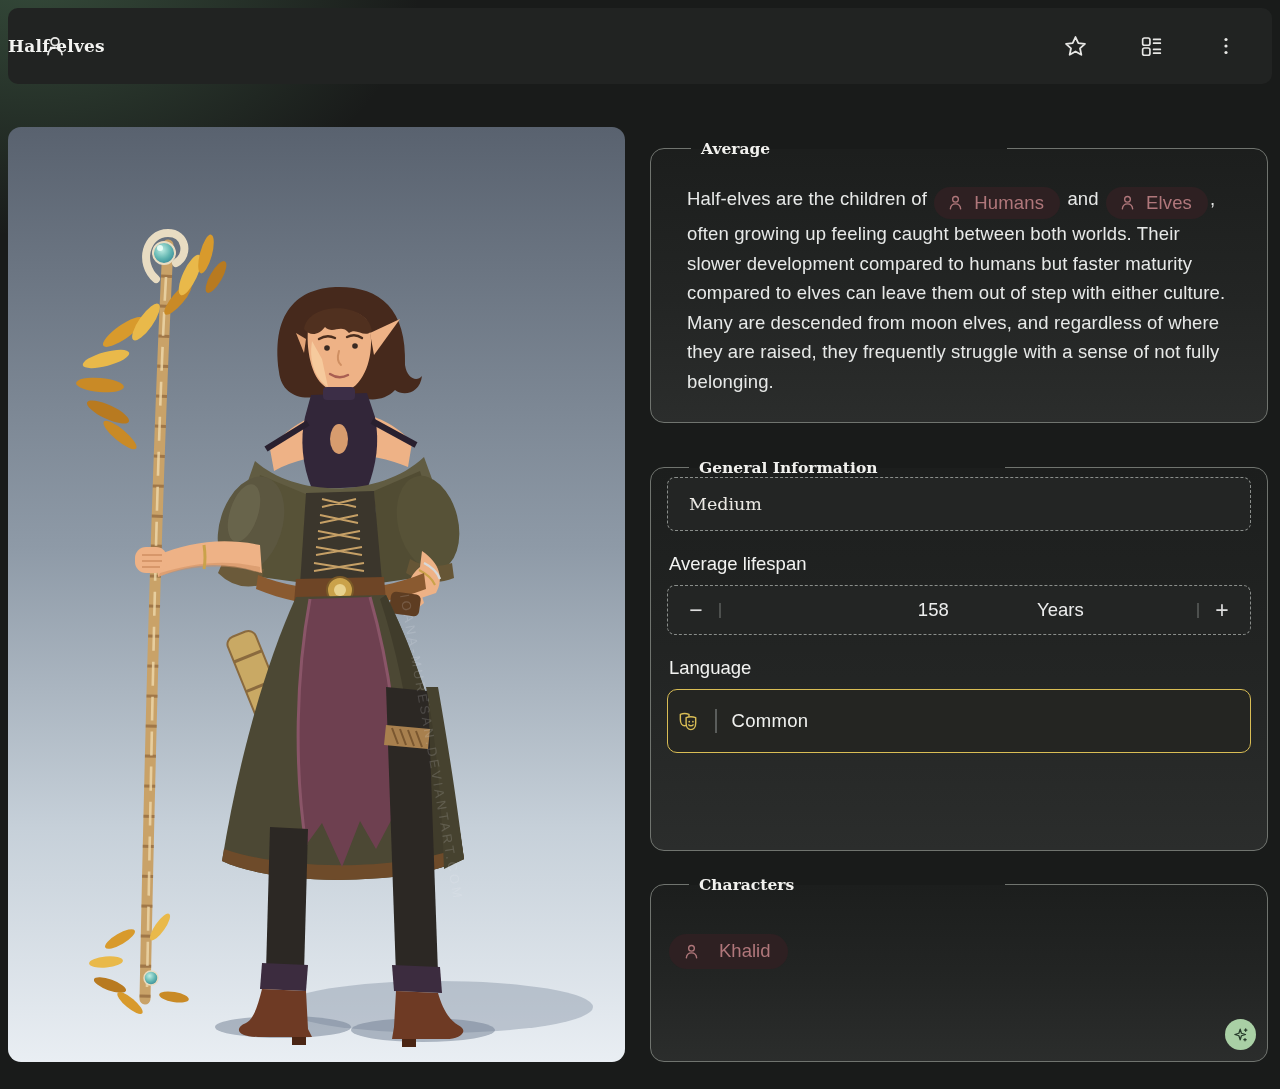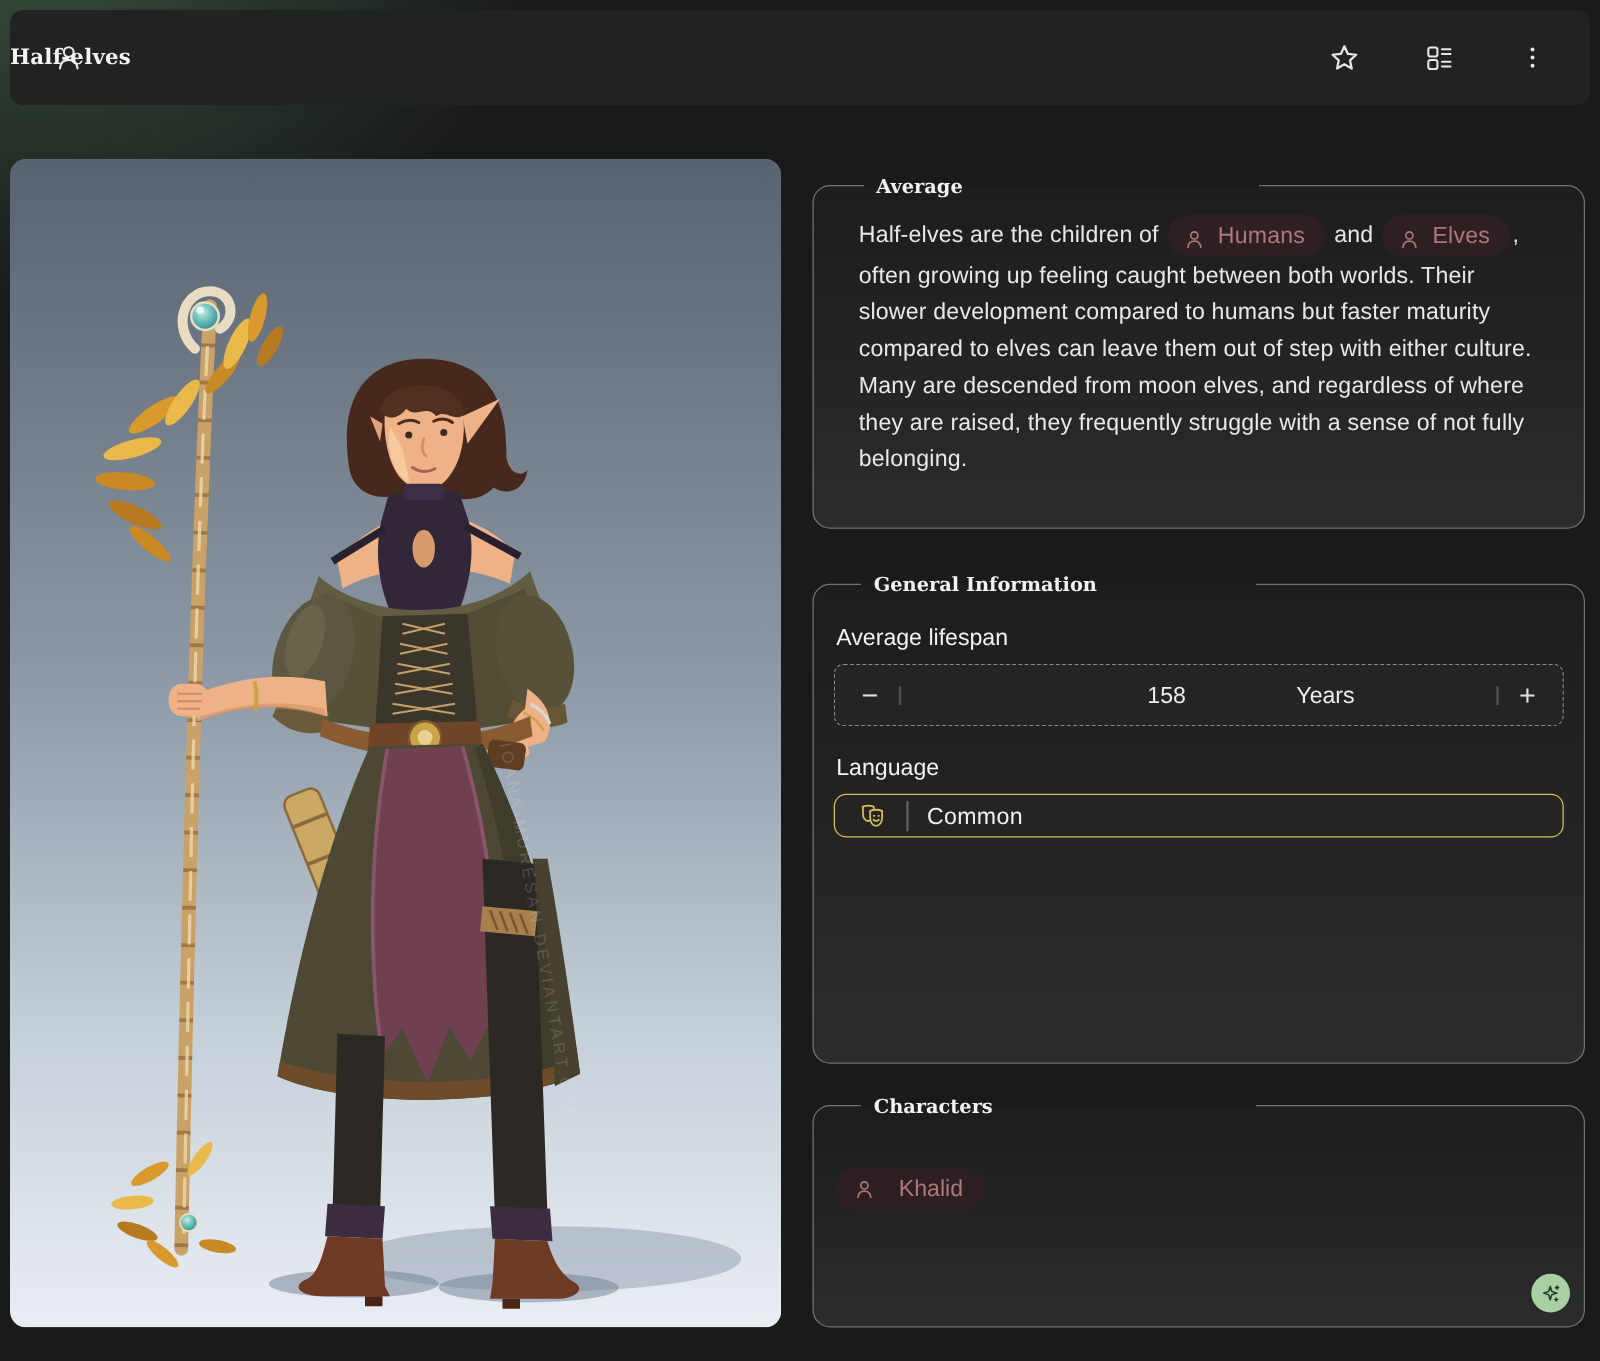--- a/index.html
+++ b/index.html
@@ -27,38 +27,38 @@
   .image-panel{position:absolute;left:8px;top:127px;width:617px;height:935px;border-radius:13px;overflow:hidden;}
 
   
   fieldset.card{position:absolute;left:650px;width:618px;box-sizing:border-box;margin:0;
     border:1px solid #70746f;border-radius:14px;
     background:linear-gradient(180deg,#1c1e1d 0%,#232524 55%,#2b2d2c 100%);}
   fieldset.card legend{font-family:"DejaVu Serif",serif;font-weight:700;font-size:15.5px;color:#f1f1ee;
     padding:0 10px;margin-left:22px;width:316px;box-sizing:border-box;text-align:left;}
 
   .card-resume{top:139px;height:284px;padding:0 18px;}
-  .resume-text{margin:14px 10px 0 18px;font-size:18.5px;line-height:29.5px;color:#e7e9e8;letter-spacing:.15px;}
-  .chip{display:inline-flex;align-items:flex-end;gap:9px;background:var(--chip-bg);color:var(--chip-text);
+  .resume-text{margin:26px 10px 0 18px;font-size:18.5px;line-height:29.5px;color:#e7e9e8;letter-spacing:.15px;}
+  .chip{display:inline-flex;align-items:center;gap:9px;background:var(--chip-bg);color:var(--chip-text);
     border-radius:18px;padding:3px 16px 4px 12px;vertical-align:-7px;margin:0 2px;cursor:pointer;line-height:1.4;}
   .chip svg{stroke:currentColor;fill:none;stroke-width:1.7;stroke-linecap:round;}
 
   .card-gi{top:458px;height:393px;padding:0 16px;}
   .field-label{font-size:18.5px;color:#f2f3f1;margin:22px 2px 10px;}
   .field-label.first{margin-top:26px;}
   .dashed{border:1.5px dashed #8a8e8b;border-radius:8px;background:#232524;box-sizing:border-box;}
   .size-input{height:54px;display:flex;align-items:center;padding:0 21px;
     font-family:"DejaVu Serif",serif;font-size:17.5px;color:#ebe9e4;cursor:text;}
   .stepper{height:50px;display:flex;align-items:center;padding:0 15px;font-size:18.5px;color:#eceded;}
   .step-btn{font-size:23px;color:#dfdfdf;width:26px;text-align:center;line-height:1;cursor:pointer;user-select:none;}
   .vdiv{width:2px;height:15px;background:#4d504e;}
   .vdiv.l{margin-left:10px}.vdiv.r{margin-right:10px}
   .sp-a{flex:2.05}.sp-b{flex:.92}.sp-c{flex:1.18}
-  .lang-input{height:35px;border:1.5px solid var(--accent);border-radius:10px;background:#242522;
-    display:flex;align-items:center;padding:0 19px;box-sizing:border-box;cursor:pointer;}
+  .lang-input{height:64px;border:1.5px solid var(--accent);border-radius:10px;background:#242522;
+    display:flex;align-items:center;padding:0 9px;box-sizing:border-box;cursor:pointer;}
   .lang-icon svg{stroke:var(--accent);fill:none;stroke-width:1.5;stroke-linecap:round;stroke-linejoin:round;}
   .lang-div{width:1.5px;height:24px;background:#5a5d5b;margin:0 15px;}
   .lang-value{font-size:18.5px;color:#f1f2f0;letter-spacing:.3px;}
 
   .card-chars{top:875px;height:187px;padding:0 16px;}
   .char-chip{display:inline-flex;margin:40px 0 0 2px;align-items:center;gap:18px;background:var(--chip-bg);
     color:var(--chip-text);border-radius:18px;padding:6px 18px 7px 13px;font-size:18.5px;cursor:pointer;}
   .char-chip svg{stroke:currentColor;fill:none;stroke-width:1.7;stroke-linecap:round;}
   .fab{position:absolute;right:11px;bottom:11px;width:31px;height:31px;border-radius:50%;
     background:var(--fab-green);display:flex;align-items:center;justify-content:center;cursor:pointer;}
@@ -260,20 +260,23 @@
           <circle cx="12" cy="8" r="3.6"></circle>
           <path d="M5.5,20 C6,15.8 8.6,13.8 12,13.8 C15.4,13.8 18,15.8 18.5,20"></path>
         </svg>
         <span>Elves</span>
       </span><span>, often growing up feeling caught between both worlds. Their slower development compared to humans but faster maturity compared to elves can leave them out of step with either culture. Many are descended from moon elves, and regardless of where they are raised, they frequently struggle with a sense of not fully belonging.</span></p>
 </fieldset>
 
 <fieldset class="card card-gi">
   <legend>General Information</legend>
 
+  <div class="dashed size-input">
+    <span>Medium</span>
+  </div>
 
   <div class="field-label">Average lifespan</div>
   <div class="dashed stepper">
     <span class="step-btn">−</span>
     <span class="vdiv l"></span>
     <span class="sp-a"></span>
     <span>158</span>
     <span class="sp-b"></span>
     <span>Years</span>
     <span class="sp-c"></span>

